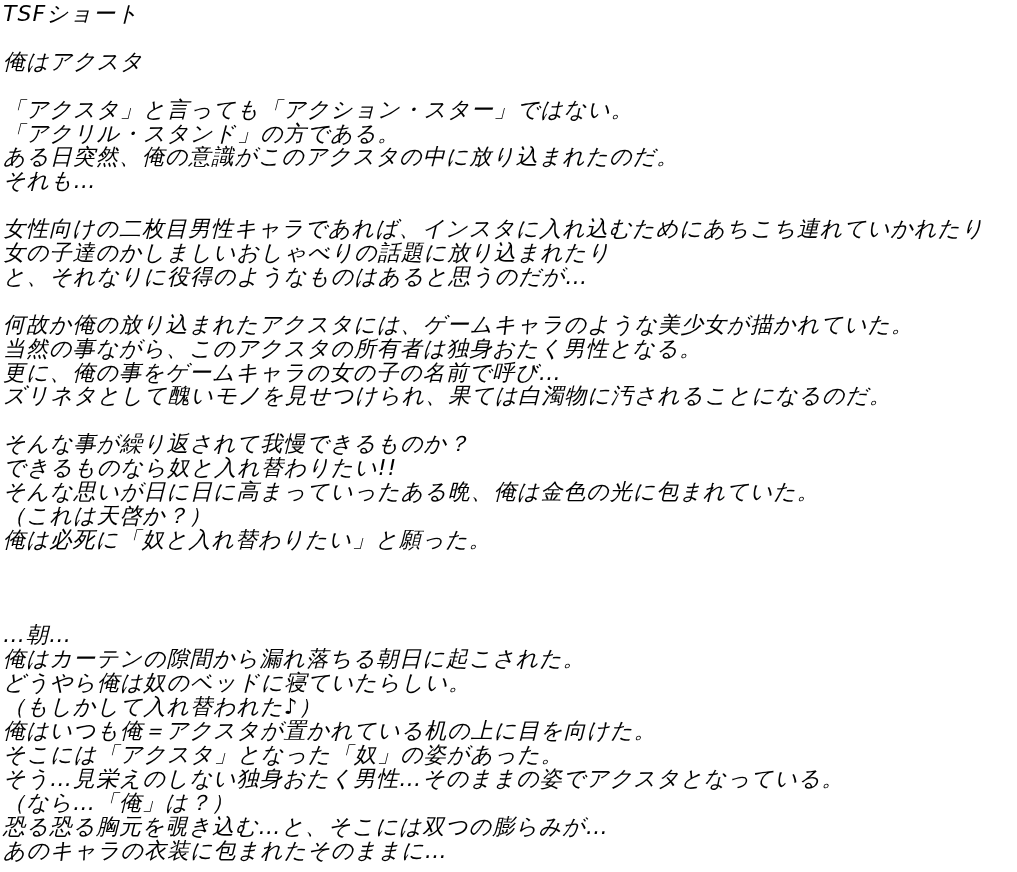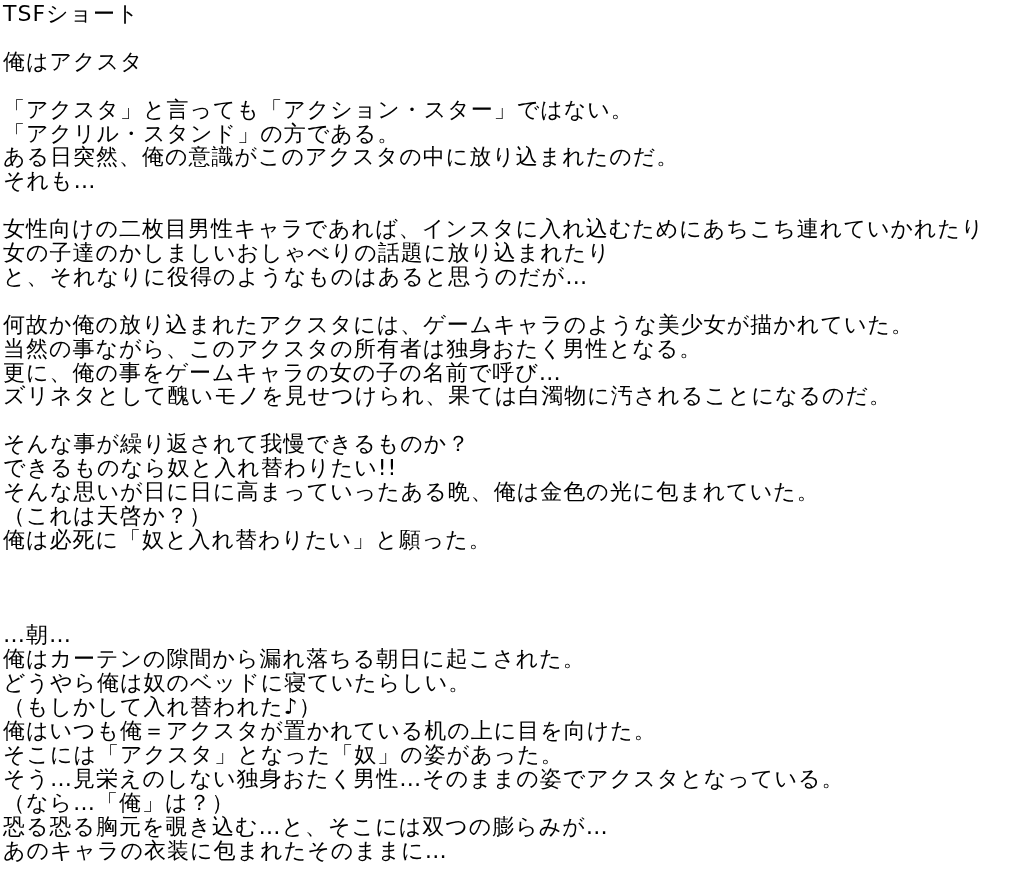--- a/index.html
+++ b/index.html
@@ -22,20 +22,21 @@
   .story-text {
     font-family: "DejaVu Sans", "Liberation Sans", sans-serif;
     font-size: 22px;
     line-height: 23.9px;
     letter-spacing: 1px;
     color: #000000;
     white-space: pre;
   }
   .text-line {
     min-height: 23.9px;
+    font-style: italic;
   }
 </style>
 </head>
 <body>
 
 <div class="document">
   <div class="story-text" id="story-text"><div class="text-line">TSFショート</div><div class="text-line"></div><div class="text-line">俺はアクスタ</div><div class="text-line"></div><div class="text-line">「アクスタ」と言っても「アクション・スター」ではない。</div><div class="text-line">「アクリル・スタンド」の方である。</div><div class="text-line">ある日突然、俺の意識がこのアクスタの中に放り込まれたのだ。</div><div class="text-line">それも…</div><div class="text-line"></div><div class="text-line">女性向けの二枚目男性キャラであれば、インスタに入れ込むためにあちこち連れていかれたり</div><div class="text-line">女の子達のかしましいおしゃべりの話題に放り込まれたり</div><div class="text-line">と、それなりに役得のようなものはあると思うのだが…</div><div class="text-line"></div><div class="text-line">何故か俺の放り込まれたアクスタには、ゲームキャラのような美少女が描かれていた。</div><div class="text-line">当然の事ながら、このアクスタの所有者は独身おたく男性となる。</div><div class="text-line">更に、俺の事をゲームキャラの女の子の名前で呼び…</div><div class="text-line">ズリネタとして醜いモノを見せつけられ、果ては白濁物に汚されることになるのだ。</div><div class="text-line"></div><div class="text-line">そんな事が繰り返されて我慢できるものか？</div><div class="text-line">できるものなら奴と入れ替わりたい!!</div><div class="text-line">そんな思いが日に日に高まっていったある晩、俺は金色の光に包まれていた。</div><div class="text-line">（これは天啓か？）</div><div class="text-line">俺は必死に「奴と入れ替わりたい」と願った。</div><div class="text-line"></div><div class="text-line"></div><div class="text-line"></div><div class="text-line">…朝…</div><div class="text-line">俺はカーテンの隙間から漏れ落ちる朝日に起こされた。</div><div class="text-line">どうやら俺は奴のベッドに寝ていたらしい。</div><div class="text-line">（もしかして入れ替われた♪）</div><div class="text-line">俺はいつも俺＝アクスタが置かれている机の上に目を向けた。</div><div class="text-line">そこには「アクスタ」となった「奴」の姿があった。</div><div class="text-line">そう…見栄えのしない独身おたく男性…そのままの姿でアクスタとなっている。</div><div class="text-line">（なら…「俺」は？）</div><div class="text-line">恐る恐る胸元を覗き込む…と、そこには双つの膨らみが…</div><div class="text-line">あのキャラの衣装に包まれたそのままに…</div></div>
 </div>
 
 </body></html>

